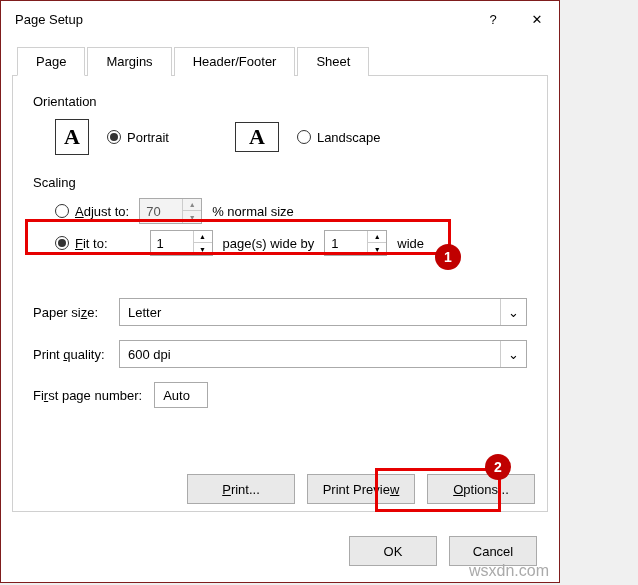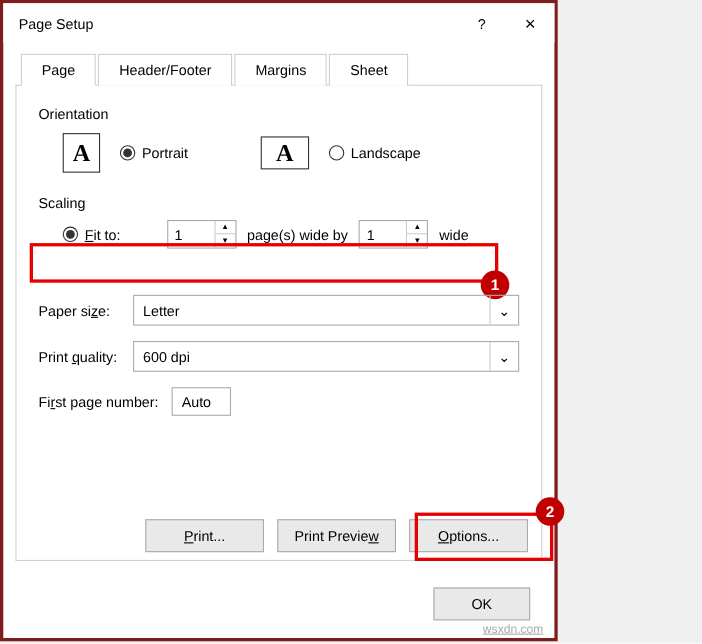--- a/index.html
+++ b/index.html
@@ -1,17 +1,17 @@
 <!DOCTYPE html>
 <html><head>
 <meta charset="utf-8">
 <style>
 * { box-sizing: border-box; font-family: "Segoe UI", Tahoma, sans-serif; font-size: 13px; }
 body { margin: 0; background: #f0f0f0; width: 638px; height: 585px; position: relative; }
-.dialog { width: 507px; height: 583px; background: #fff; border: 3px solid #7f1d1d; position: relative; }
+.dialog { width: 560px; height: 583px; background: #fff; border: 1px solid #7f1d1d; position: relative; }
 .titlebar { height: 36px; display: flex; align-items: center; padding: 0 0 0 14px; background: #fff; }
 .titlebar .title { flex: 1; font-size: 13px; }
 .titlebar .btn { width: 44px; height: 36px; display: flex; align-items: center; justify-content: center; cursor: default; }
 .tabs { position: absolute; top: 46px; left: 16px; display: flex; z-index: 2; justify-content: space-between; }
 .tab { padding: 6px 18px; border: 1px solid #d0d0d0; border-bottom: none; background: #fff; margin-right: 2px; position: relative; cursor: default; }
 .tab.active { border-bottom: 1px solid #fff; background: #fff; z-index: 3; }
 .tabpanel { position: absolute; top: 74px; left: 11px; right: 11px; bottom: 70px; border: 1px solid #d0d0d0; background: #fff; padding: 14px 20px; }
 .section-title { margin: 4px 0 8px 0; }
 .orient-row { display: flex; align-items: center; gap: 18px; margin: 10px 0 20px 22px; }
 .icon-portrait, .icon-landscape { width: 34px; height: 36px; border: 1px solid #333; position: relative; background: #fff; display: flex; align-items: center; justify-content: center; }
@@ -32,41 +32,41 @@
 .form-row { display: flex; align-items: center; margin: 14px 0; }
 .form-row label { width: 86px; }
 .select { flex: 1; max-width: 505px; height: 28px; border: 1px solid #aaa; display: flex; align-items: center; padding: 0 8px; position: relative; cursor: default; }
 .select .chev { position: absolute; right: 0; top: 0; bottom: 0; width: 26px; border-left: 1px solid #ccc; display: flex; align-items: center; justify-content: center; }
 .first-page-row { display: flex; align-items: center; gap: 12px; margin-top: 14px; }
 .textbox { border: 1px solid #aaa; height: 26px; padding: 12px 8px; display: flex; align-items: center; width: 54px; }
 .button-row { position: absolute; right: 24px; bottom: 78px; display: flex; gap: 12px; }
 .btn-std { min-width: 108px; height: 30px; border: 1px solid #aaa; background: #e9e9e9; display: flex; align-items: center; justify-content: center; cursor: default; }
 .footer-row { position: absolute; right: 22px; bottom: 16px; display: flex; gap: 12px; justify-content: center; }
 .underline-key { text-decoration: underline; }
-.watermark { position: absolute; right: 10px; bottom: 2px; font-size: 11px; color: #aaa; text-decoration: underline; }
+.watermark { position: absolute; right: 10px; bottom: 2px; font-size: 16px; color: #aaa; }
 </style>
 </head>
 <body>
 
 <div class="dialog">
 
   <div class="titlebar">
     <span class="title">Page Setup</span>
     <div class="btn">
         <span>?</span>
       </div>
     <div class="btn">
         <span>✕</span>
       </div>
   </div>
 
   <div class="tabs">
     <div class="tab active">Page</div>
+    <div class="tab">Margins</div>
     <div class="tab">Header/Footer</div>
-    <div class="tab">Margins</div>
     <div class="tab">Sheet</div>
   </div>
 
   <div class="tabpanel">
 
     <div class="section-title">Orientation</div>
     <div class="orient-row">
       <div class="icon-portrait"></div>
       <span class="radio-label">
         <span class="radio checked"></span>
@@ -75,20 +75,34 @@
       <div style="width:30px"></div>
       <div class="icon-landscape"></div>
       <span class="radio-label">
         <span class="radio"></span>
         <span>Landscape</span>
       </span>
     </div>
 
     <div class="section-title">Scaling</div>
 
+    <div class="scaling-row">
+      <span class="radio-label">
+        <span class="radio"></span>
+        <span><span class="underline-key">A</span>djust to:</span>
+      </span>
+      <span class="spinner disabled">
+        <input disabled="" value="70" style="">
+        <span class="spin-btns">
+            <span>▲</span>
+            <span>▼</span>
+          </span>
+      </span>
+      <span>% normal size</span>
+    </div>
 
     <div class="scaling-row" style="position:relative; margin-left:22px;">
       <span class="radio-label">
         <span class="radio checked"></span>
         <span><span class="underline-key">F</span>it to:</span>
       </span>
       <div style="width:22px"></div>
       <span class="spinner">
         <input value="1" style="">
         <span class="spin-btns">
@@ -141,16 +155,17 @@
     <div class="btn-std"><span class="underline-key">P</span>rint...</div>
     <div class="btn-std">Print Previe<span class="underline-key">w</span></div>
     <div class="btn-std"><span class="underline-key">O</span>ptions...</div>
   </div>
 
   <div class="highlight-box" style="bottom:70px; left:374px; width:126px; height:44px;"></div>
   <div class="callout" style="bottom:102px; left:484px;">2</div>
 
   <div class="footer-row">
     <div class="btn-std" style="min-width:88px">OK</div>
+    <div class="btn-std" style="min-width:88px">Cancel</div>
   </div>
 
   <div class="watermark">wsxdn.com</div>
 </div>
 
 </body></html>

